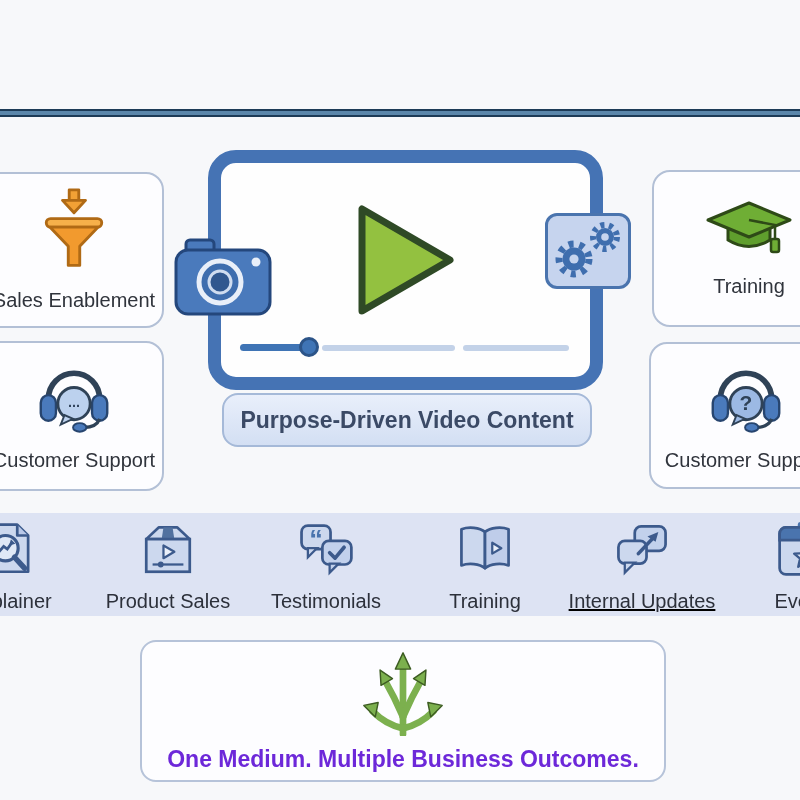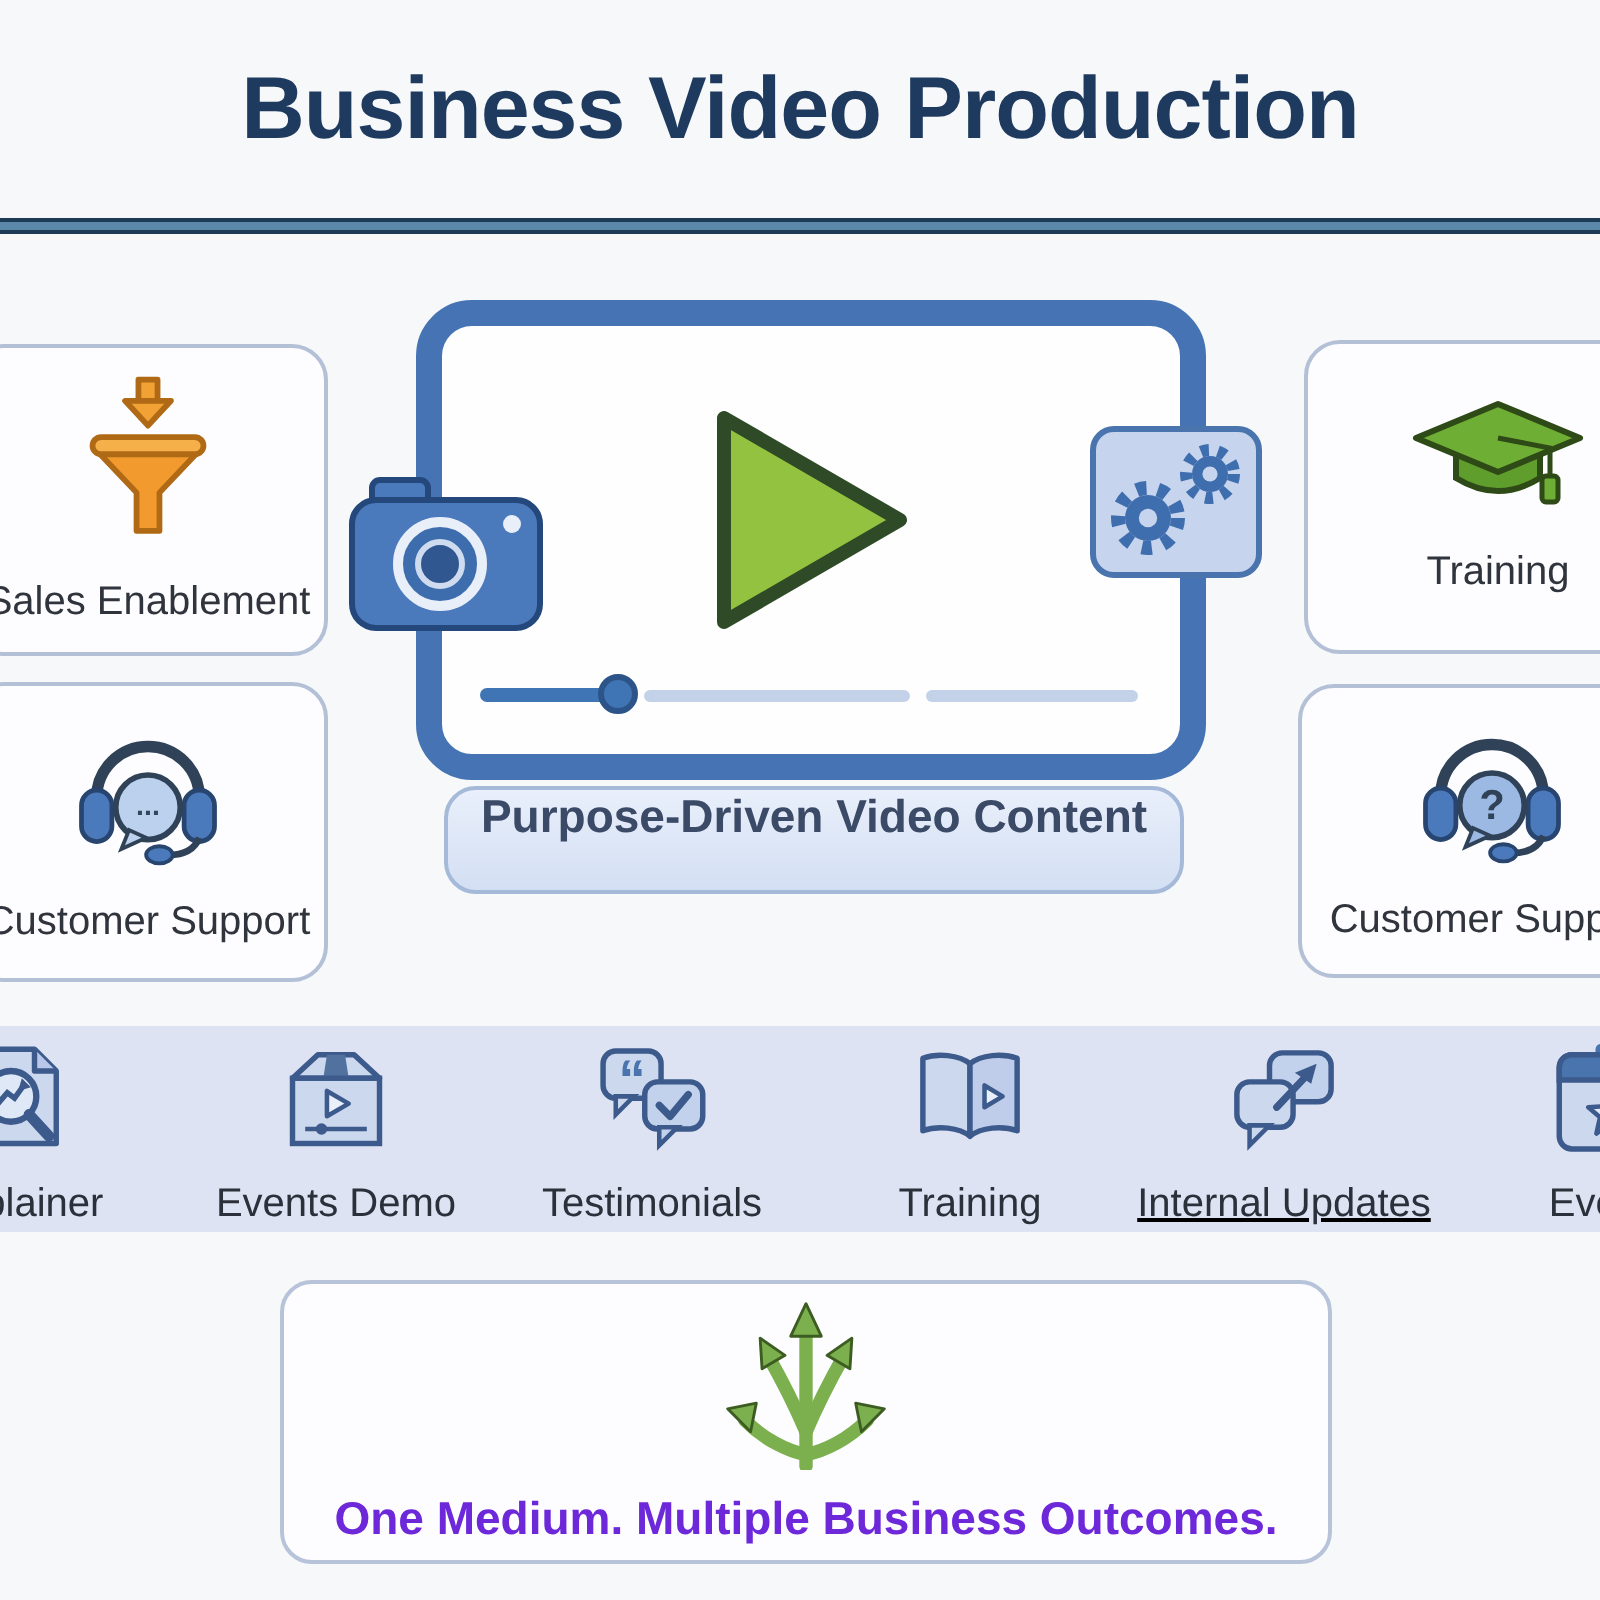--- a/index.html
+++ b/index.html
@@ -23,21 +23,21 @@
   }
   .side-label{ font-size:20px; color:#30343c; text-align:center; line-height:1.3; }
   .box-left-1{ left:-16px; top:172px; width:176px; height:152px; }
   .box-left-2{ left:-16px; top:341px; width:176px; height:146px; }
   .box-right-1{ left:652px; top:170px; width:190px; height:153px; }
   .box-right-2{ left:649px; top:342px; width:190px; height:143px; }
   
   .caption-box{
     position:absolute; left:222px; top:393px; width:366px; height:50px;
     background:linear-gradient(#e9effb,#d3dff3); border:2px solid #a5b9d8; border-radius:16px;
-    display:flex; justify-content:center;
+    display:flex; align-items:center; justify-content:center;
   }
   .caption-text{ font-size:23px; font-weight:bold; color:#3b4a66; }
   .player{
     position:absolute; left:208px; top:150px; width:395px; height:240px;
     background:#fefefe; border:13px solid #4573b4; border-radius:28px; box-sizing:border-box;
   }
   .play-wrap{ position:absolute; left:352px; top:199px; }
   .camera-wrap{ position:absolute; left:174px; top:238px; }
   .gear-panel{
     position:absolute; left:545px; top:213px; width:86px; height:76px;
@@ -60,21 +60,20 @@
     background:#fdfdff; border:2px solid #b6c3d9; border-radius:16px;
     display:flex; flex-direction:column; align-items:center; justify-content:center; gap:6px;
   }
   .tagline{ font-size:23px; font-weight:bold; color:#6d28d9; text-align:center; }
 </style>
 </head>
 <body>
 
 <div class="canvas">
 
-  <div class="title">Business Video Production</div>
   <div class="divider"></div>
 
   <div class="side-box box-left-1">
     <span>
       <svg width="72" height="88" viewBox="0 0 72 92">
         <g stroke="#b06a15" stroke-width="3" stroke-linejoin="round">
           <rect x="31" y="3" width="10" height="11" fill="#f2a135"></rect>
           <polygon points="24,14 48,14 36,27" fill="#f2a135"></polygon>
           <rect x="7" y="33" width="58" height="9" rx="4.5" fill="#f6b04a"></rect>
           <polygon points="11,42 61,42 42,62 42,82 30,82 30,62" fill="#f29a2e"></polygon>
@@ -190,21 +189,21 @@
     <span>
       <svg width="58" height="58" viewBox="0 0 64 64">
         <polygon points="8,20 22,7 42,7 56,20" fill="#ccd8ee" stroke="#3c5a8c" stroke-width="3" stroke-linejoin="round"></polygon>
         <polygon points="27,7 37,7 39,20 25,20" fill="#51719f"></polygon>
         <rect x="8" y="20" width="48" height="36" fill="#ccd8ee" stroke="#3c5a8c" stroke-width="3"></rect>
         <polygon points="27,27 27,41 39,34" fill="#eaf0fa" stroke="#3c5a8c" stroke-width="2.5" stroke-linejoin="round"></polygon>
         <line x1="15" y1="48" x2="49" y2="48" stroke="#3c5a8c" stroke-width="2.5"></line>
         <circle cx="24" cy="48" r="3.2" fill="#3c5a8c"></circle>
       </svg>
     </span>
-    <div class="band-label">Events Demo</div>
+    <div class="band-label">Product Sales</div>
   </div>
 
   <div class="band-item bi-3">
     <span>
       <svg width="58" height="58" viewBox="0 0 64 64">
         <rect x="5" y="5" width="32" height="26" rx="7" fill="#ccd8ee" stroke="#3c5a8c" stroke-width="3"></rect>
         <polygon points="12,30 12,40 22,30" fill="#ccd8ee" stroke="#3c5a8c" stroke-width="2.5"></polygon>
         <text x="21" y="31" text-anchor="middle" font-size="30" font-weight="bold" fill="#4a74ae">“</text>
         <rect x="28" y="22" width="32" height="26" rx="7" fill="#c2d1ec" stroke="#3c5a8c" stroke-width="3"></rect>
         <polygon points="36,47 36,57 46,47" fill="#c2d1ec" stroke="#3c5a8c" stroke-width="2.5"></polygon>

